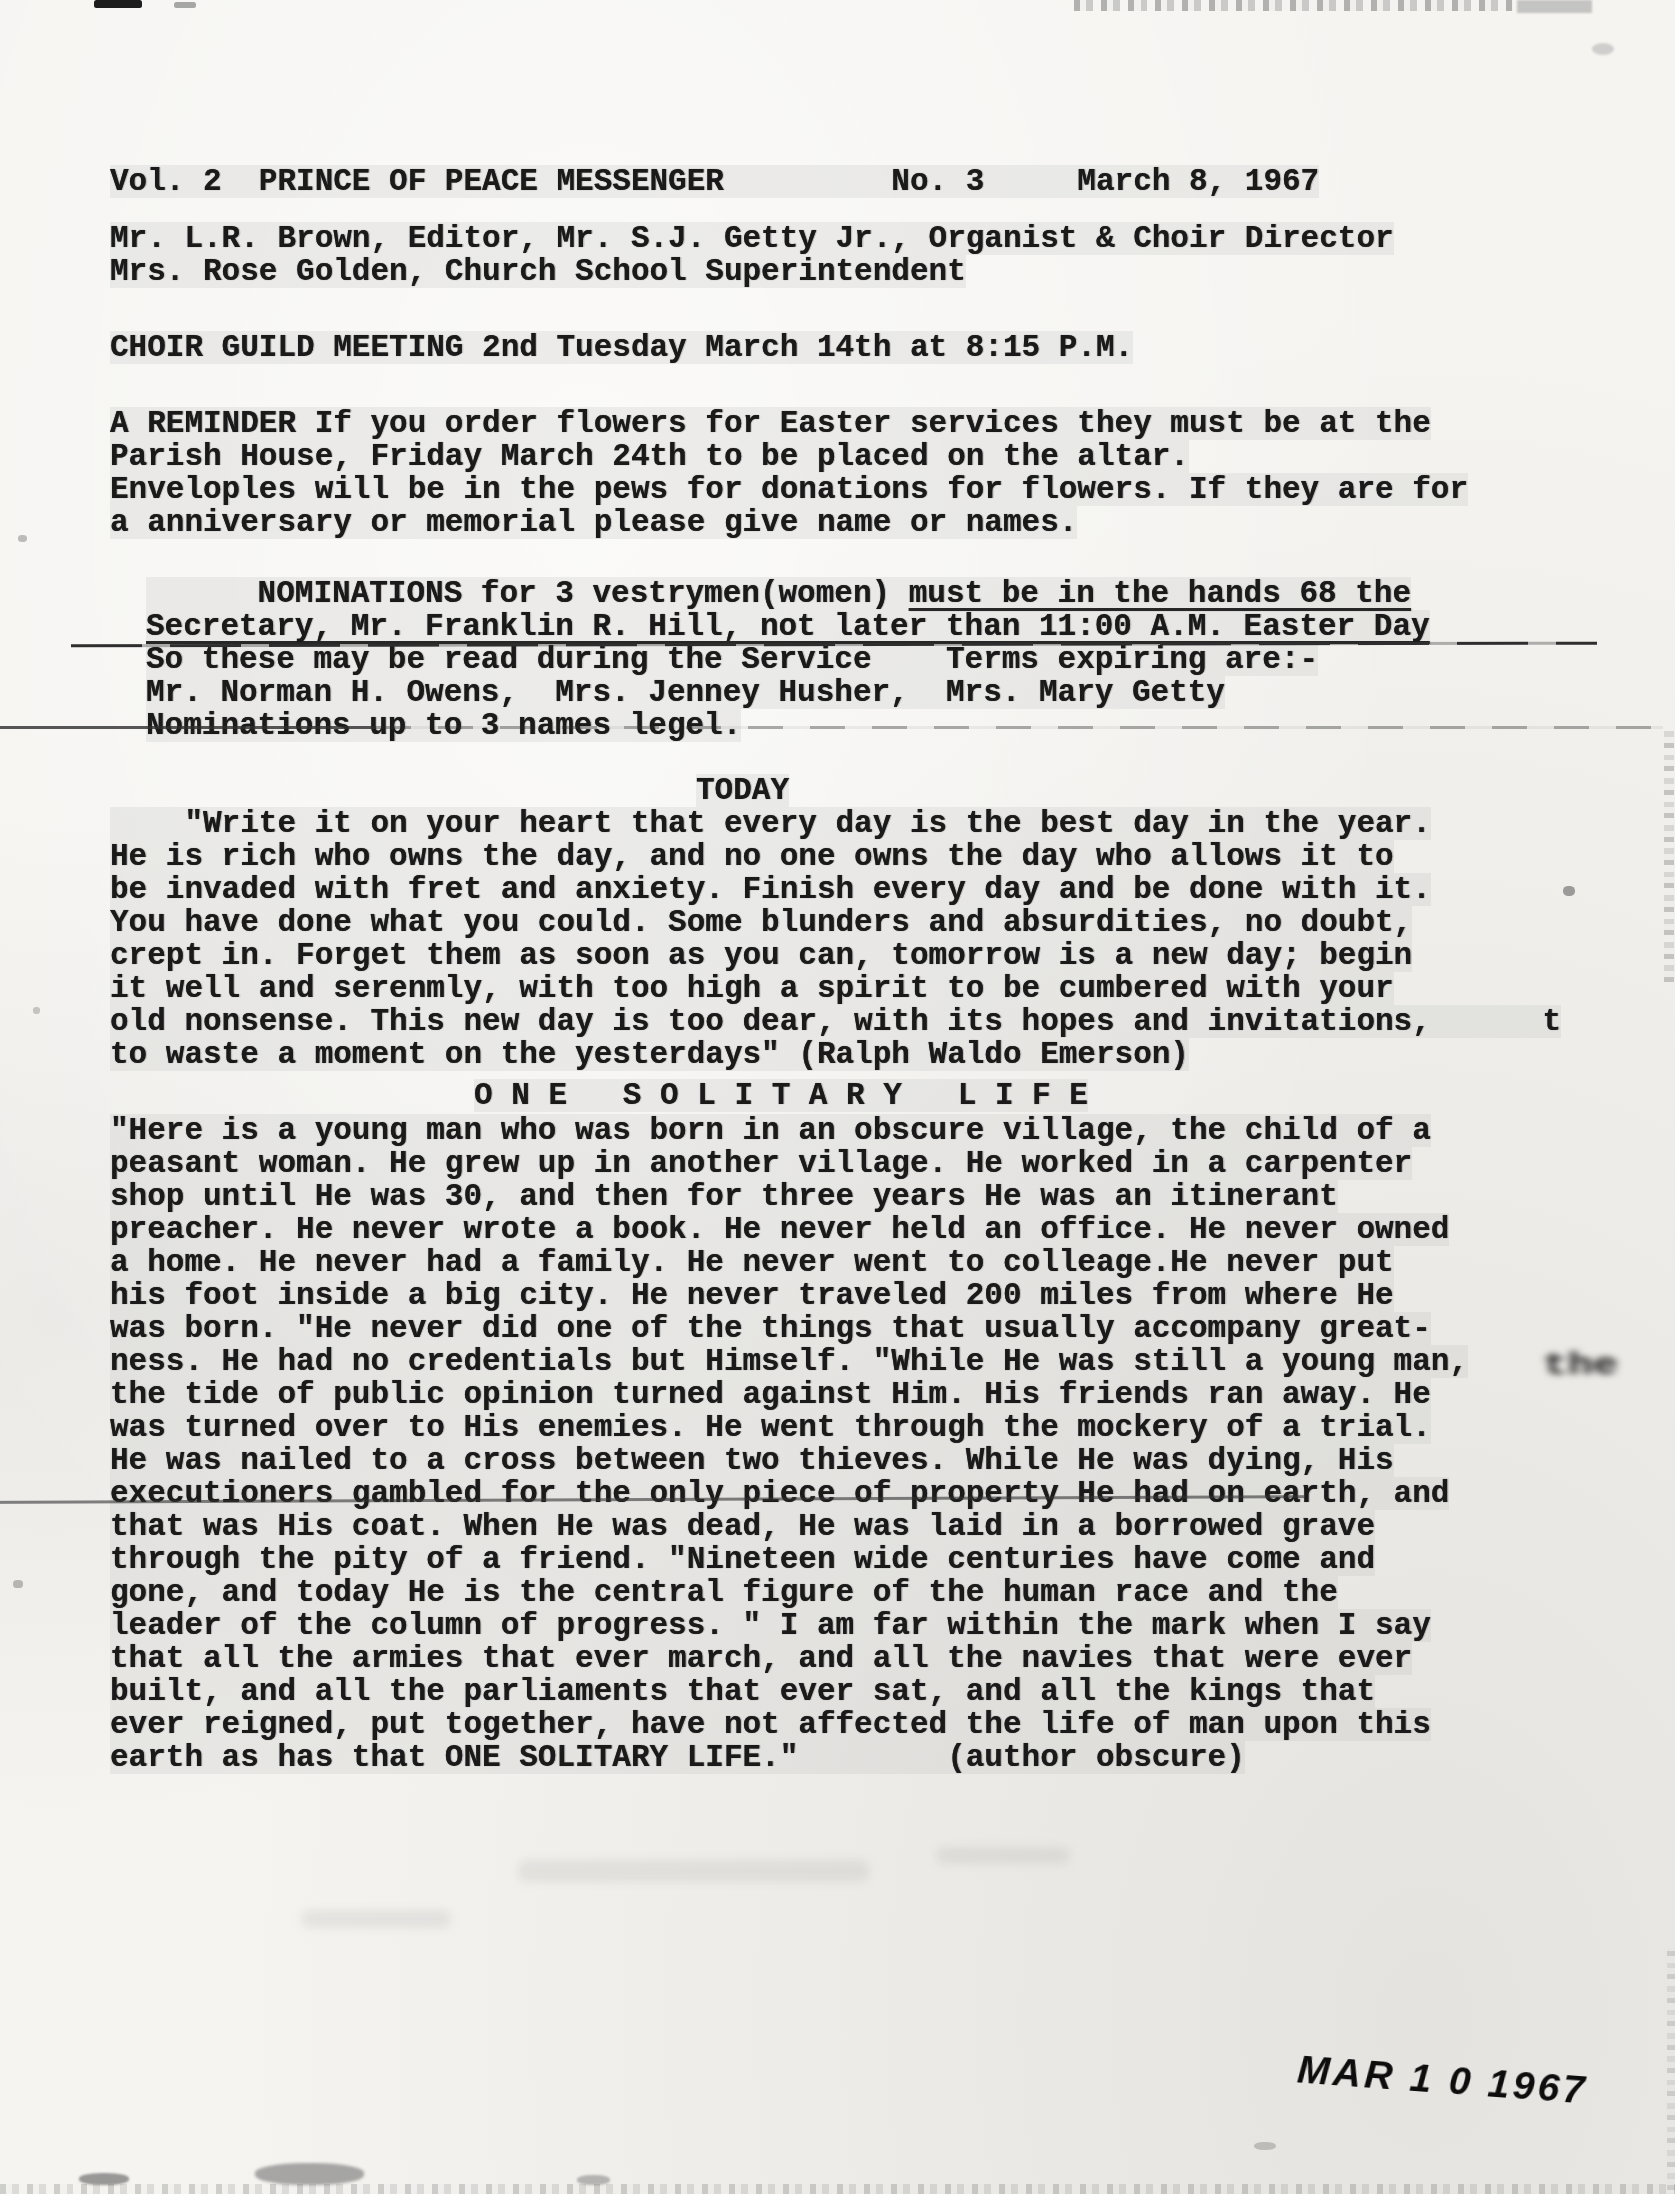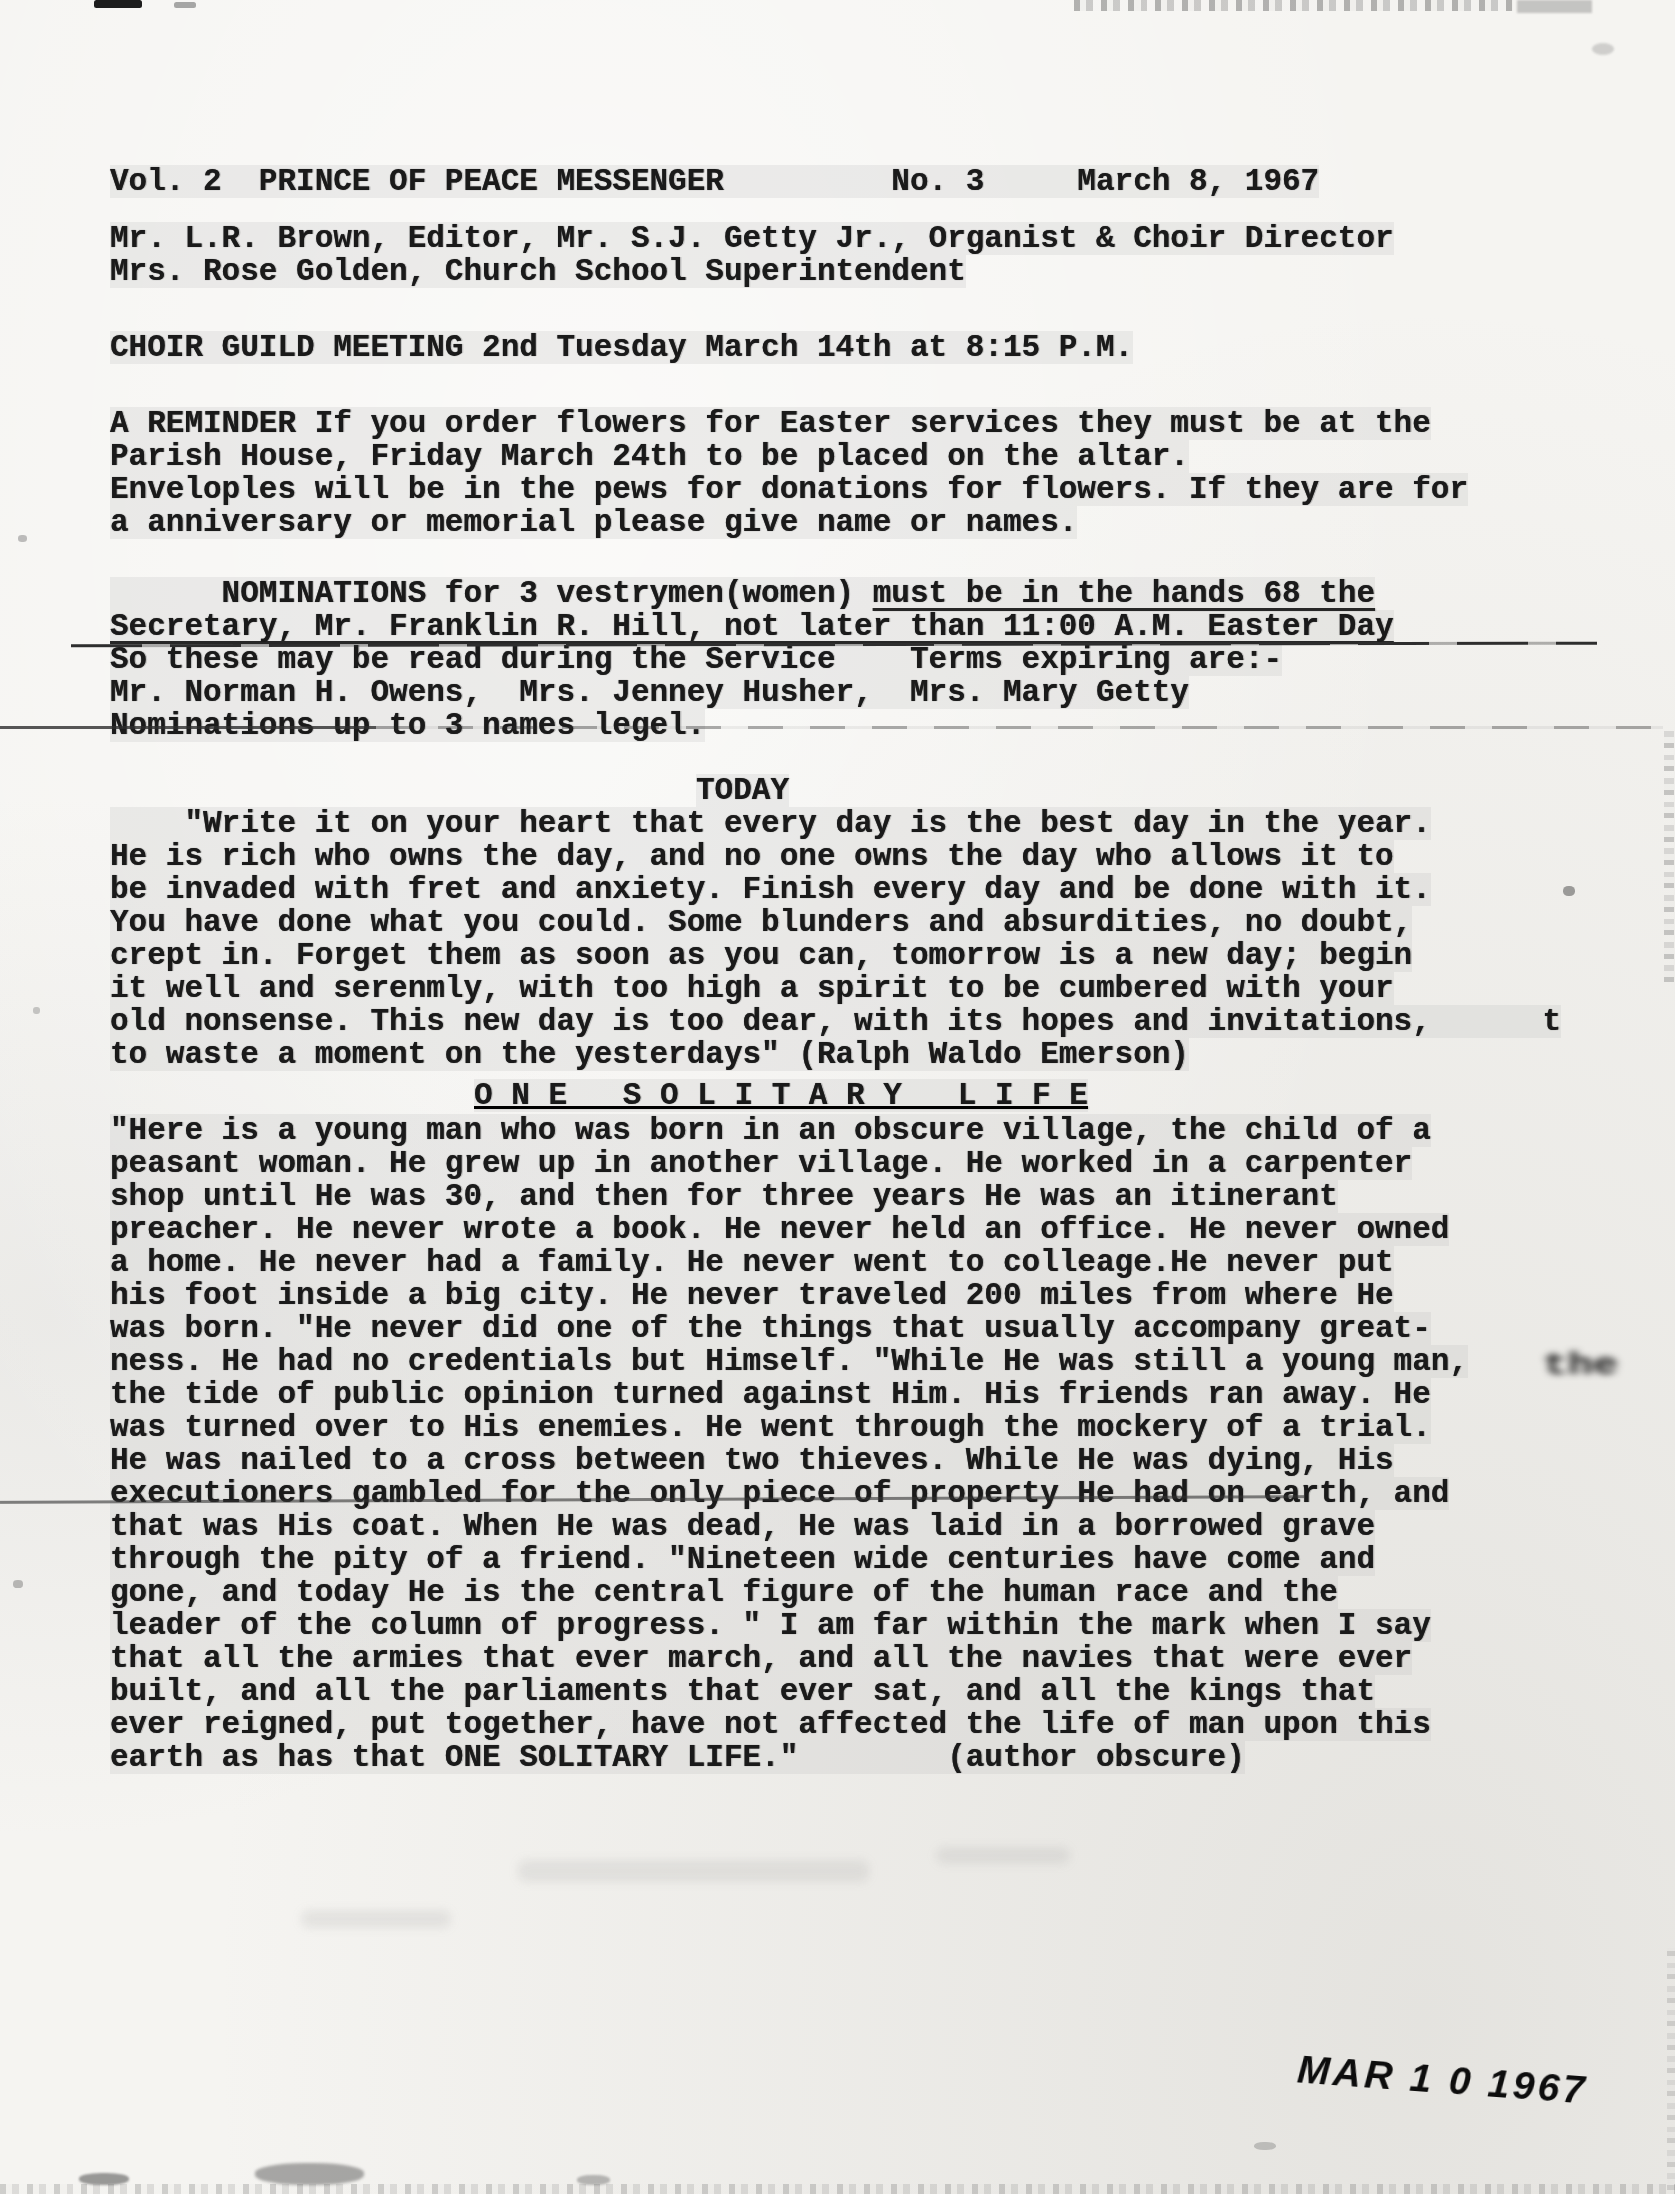--- a/index.html
+++ b/index.html
@@ -79,21 +79,21 @@
     <div class="tl">CHOIR GUILD MEETING 2nd Tuesday March 14th at 8:15 P.M.</div>
   </div>
 
   <div class="block" style="top:407px;">
     <div class="tl">A REMINDER If you order flowers for Easter services they must be at the</div>
     <div class="tl">Parish House, Friday March 24th to be placed on the altar.</div>
     <div class="tl">Enveloples will be in the pews for donations for flowers. If they are for</div>
     <div class="tl">a anniversary or memorial please give name or names.</div>
   </div>
 
-  <div class="block" style="top:577px;">
+  <div class="block" style="top:577px;margin-left:36px;">
     <div class="tl"><span>      NOMINATIONS for 3 vestrymen(women) </span><span class="ul">must be in the hands 68 the</span></div>
     <div class="tl ul">Secretary, Mr. Franklin R. Hill, not later than 11:00 A.M. Easter Day</div>
     <div class="tl">So these may be read during the Service    Terms expiring are:-</div>
     <div class="tl">Mr. Norman H. Owens,  Mrs. Jenney Husher,  Mrs. Mary Getty</div>
     <div class="tl">Nominations up to 3 names legel.</div>
   </div>
 
   <div class="artifact rule-rough" style="left:71px;top:643px;width:1526px;transform:rotate(-.1deg);"></div>
   <div class="artifact crease-solid" style="left:0;top:726px;width:376px;"></div>
   <div class="artifact crease-dash" style="left:376px;top:726px;width:1287px;opacity:.55;"></div>
@@ -106,21 +106,21 @@
     <div class="tl">    "Write it on your heart that every day is the best day in the year.</div>
     <div class="tl">He is rich who owns the day, and no one owns the day who allows it to</div>
     <div class="tl">be invaded with fret and anxiety. Finish every day and be done with it.</div>
     <div class="tl">You have done what you could. Some blunders and absurdities, no doubt,</div>
     <div class="tl">crept in. Forget them as soon as you can, tomorrow is a new day; begin</div>
     <div class="tl">it well and serenmly, with too high a spirit to be cumbered with your</div>
     <div class="tl">old nonsense. This new day is too dear, with its hopes and invitations,      t</div>
     <div class="tl">to waste a moment on the yesterdays" (Ralph Waldo Emerson)</div>
   </div>
 
-  <div class="block" style="left:458px;top:1079px;text-decoration:underline;">
+  <div class="block" style="left:458px;top:1079px;">
     <div class="tl">O N E   S O L I T A R Y   L I F E</div>
   </div>
 
   <div class="block" style="top:1114px;">
     <div class="tl">"Here is a young man who was born in an obscure village, the child of a</div>
     <div class="tl">peasant woman. He grew up in another village. He worked in a carpenter</div>
     <div class="tl">shop until He was 30, and then for three years He was an itinerant</div>
     <div class="tl">preacher. He never wrote a book. He never held an office. He never owned</div>
     <div class="tl">a home. He never had a family. He never went to colleage.He never put</div>
     <div class="tl">his foot inside a big city. He never traveled 200 miles from where He</div>

